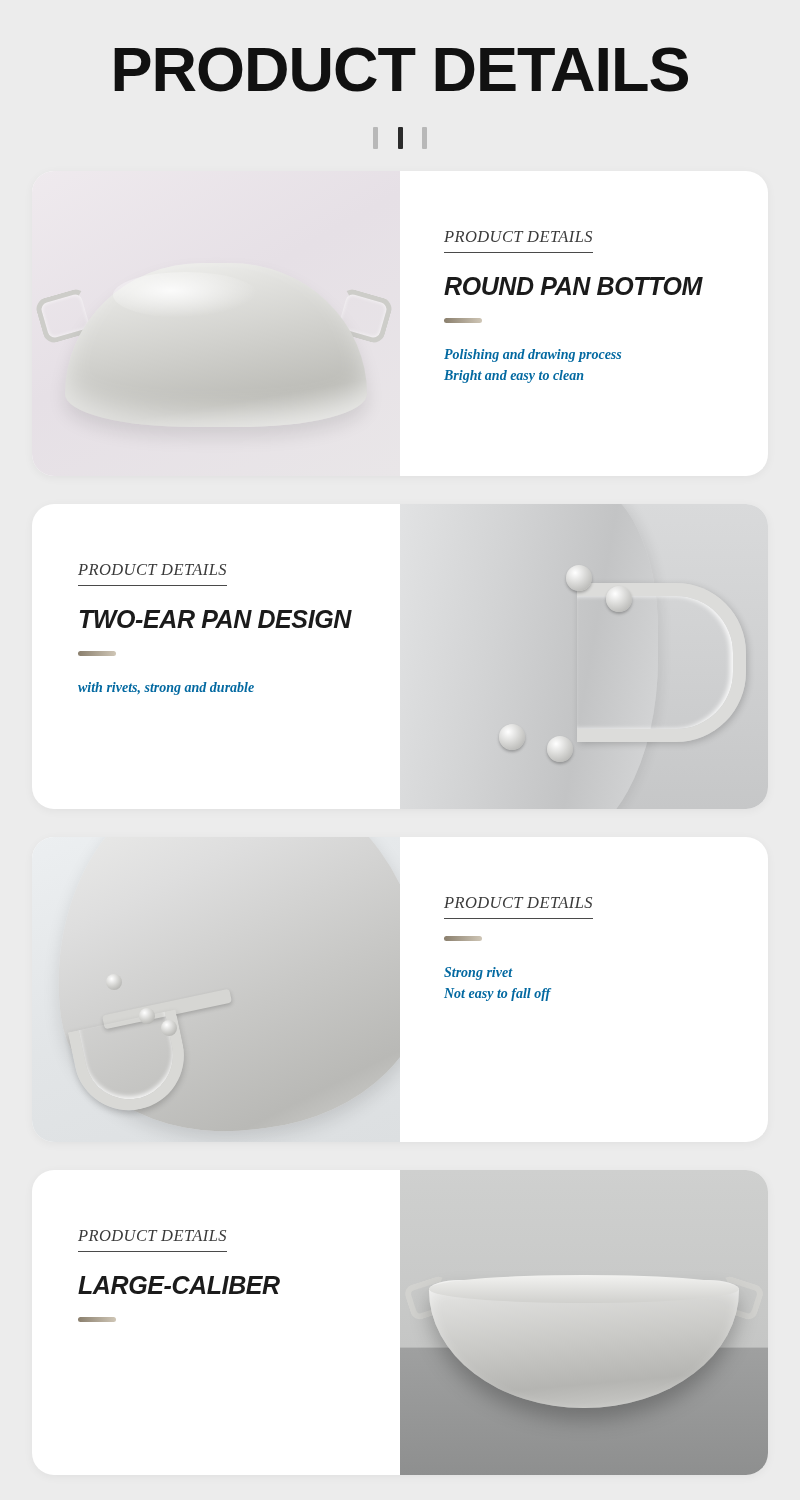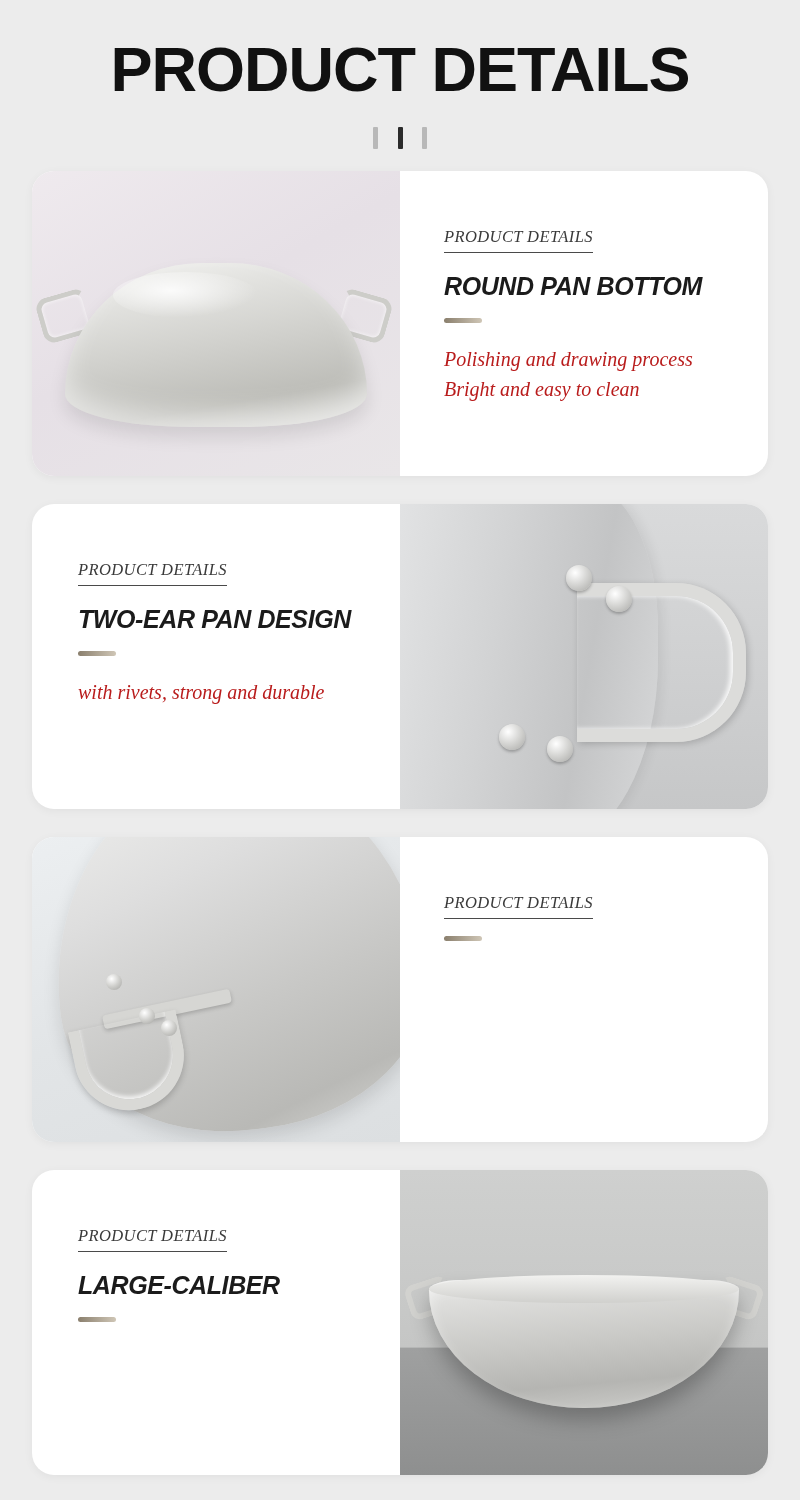--- a/index.html
+++ b/index.html
@@ -72,23 +72,24 @@
   .dash {
     margin-top:17px;
     width:38px; height:5px;
     border-radius:3px;
     background:linear-gradient(90deg,#8a7f6d,#cfc6b6);
   }
   .desc {
     margin-top:21px;
     font-family:"Liberation Serif", serif;
     font-style:italic;
-    font-size:20px;
+    font-size:14px;
     line-height:1.52;
-    color:#b91c1c;
+    color:#0369a1;
+    font-weight:bold;
   }
 
   
   .photo { width:100%; height:100%; position:relative; }
 
   
   .ph1 { background:linear-gradient(150deg,#efeaee 0%,#e6e0e6 45%,#e9e6e8 100%); }
   .ph1 .dome {
     position:absolute; left:9%; top:30%;
     width:82%; height:54%;
@@ -258,20 +259,24 @@
           <div class="bracket"></div>
           <div class="loop"></div>
           <div class="riv a"></div>
           <div class="riv b"></div>
           <div class="riv c"></div>
         </div>
       </div>
       <div class="half text-half">
         <div class="eyebrow">PRODUCT DETAILS</div>
         <div class="dash"></div>
+        <div class="desc">
+          <div>Strong rivet</div>
+          <div>Not easy to fall off</div>
+        </div>
       </div>
     </div>
 
     <div class="card right-text">
       <div class="half text-half">
         <div class="eyebrow">PRODUCT DETAILS</div>
         <div class="title">LARGE-CALIBER</div>
         <div class="dash"></div>
       </div>
       <div class="half">

